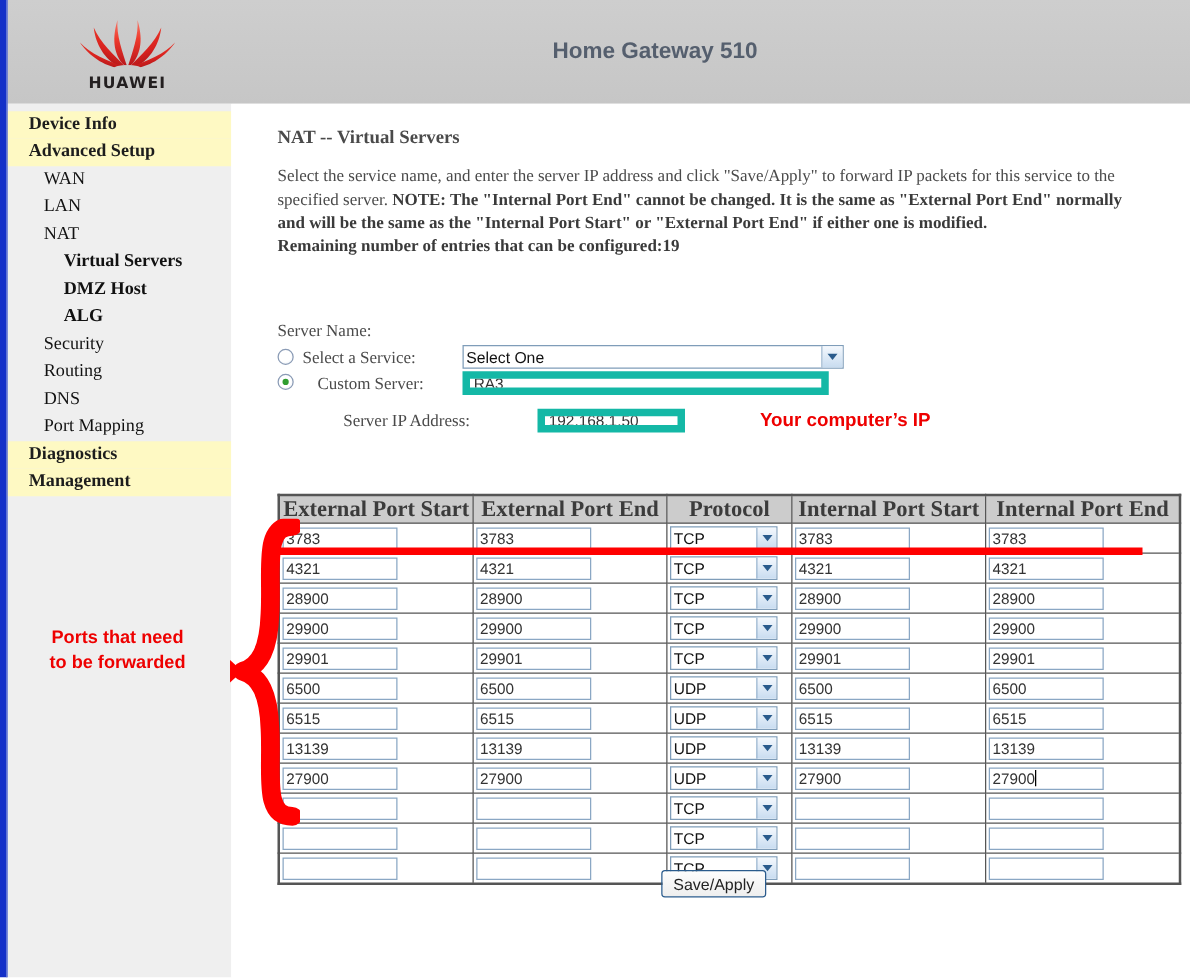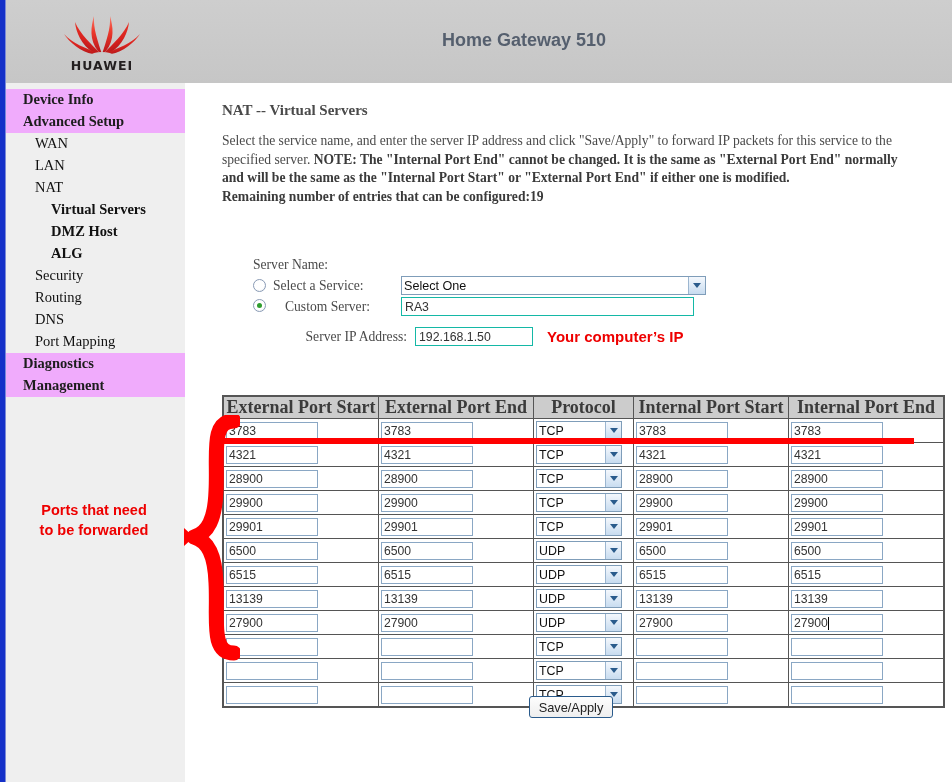--- a/index.html
+++ b/index.html
@@ -61,21 +61,21 @@
   }
 
   
   #sidebar {
     position: absolute;
     left: 5px; top: 83px;
     width: 180px; height: 699px;
     background: #efefef;
   }
   .menu-top {
-    background: #f0abfc;
+    background: #fef9c3;
     font-weight: bold;
     font-size: 14.5px;
     color: #1d1d1d;
     padding: 1px 0 2px 18px;
     line-height: 19px;
     font-family: "Liberation Serif", serif;
   }
   .menu-l1 {
     font-weight: normal;
     font-size: 14.5px;
@@ -129,21 +129,20 @@
   .row-line {
     display: flex;
     align-items: center;
     height: 19px;
     margin-bottom: 2px;
   }
   .lbl {
     font-size: 13.6px;
     color: #4a4a4a;
     font-family: "Liberation Serif", serif;
-    margin-left: 31px;
   }
   .radio {
     width: 13px; height: 13px;
     border-radius: 50%;
     border: 1px solid #8a9bb5;
     background: radial-gradient(circle at 45% 40%, #ffffff 55%, #e3e8f0 100%);
     box-sizing: border-box;
     margin-right: 7px;
     position: relative;
     flex: 0 0 auto;
@@ -187,21 +186,21 @@
     position: absolute;
     left: 4px; top: 6px;
     border-left: 4px solid transparent;
     border-right: 4px solid transparent;
     border-top: 5px solid #2a5b8c;
   }
   input.txt {
     height: 19px;
     font-size: 12.3px;
     font-family: "Liberation Sans", sans-serif;
-    border: 1px solid #14b8a6;
+    border: 6px solid #14b8a6;
     color: #333;
     padding: 0 3px;
     box-sizing: border-box;
     background: #fff;
   }
   #custom-server-input { width: 293px; }
   #server-ip-input { width: 118px; }
 
   #ip-note {
     margin-left: 14px;
@@ -412,21 +411,21 @@
     </div>
 
     <div class="row-line">
       <span class="lbl lbl-w1" style="display:flex;">
         <span class="radio on"></span>
         <span style="padding-left:12px;">Custom Server:</span>
       </span>
       <input class="txt" id="custom-server-input" type="text" value="RA3" style="">
     </div>
 
-    <div class="row-line" style="margin-top:11px;">
+    <div class="row-line" style="margin-top:11px;gap:46px;">
       <span class="lbl lbl-ip">Server IP Address:</span>
       <input class="txt" id="server-ip-input" type="text" value="192.168.1.50" style="">
       <span id="ip-note">Your computer’s IP</span>
     </div>
   </div>
 
   <table id="vs-table">
     <thead>
       <tr id="vs-head-row">
           <th class="c1">External Port Start</th>

